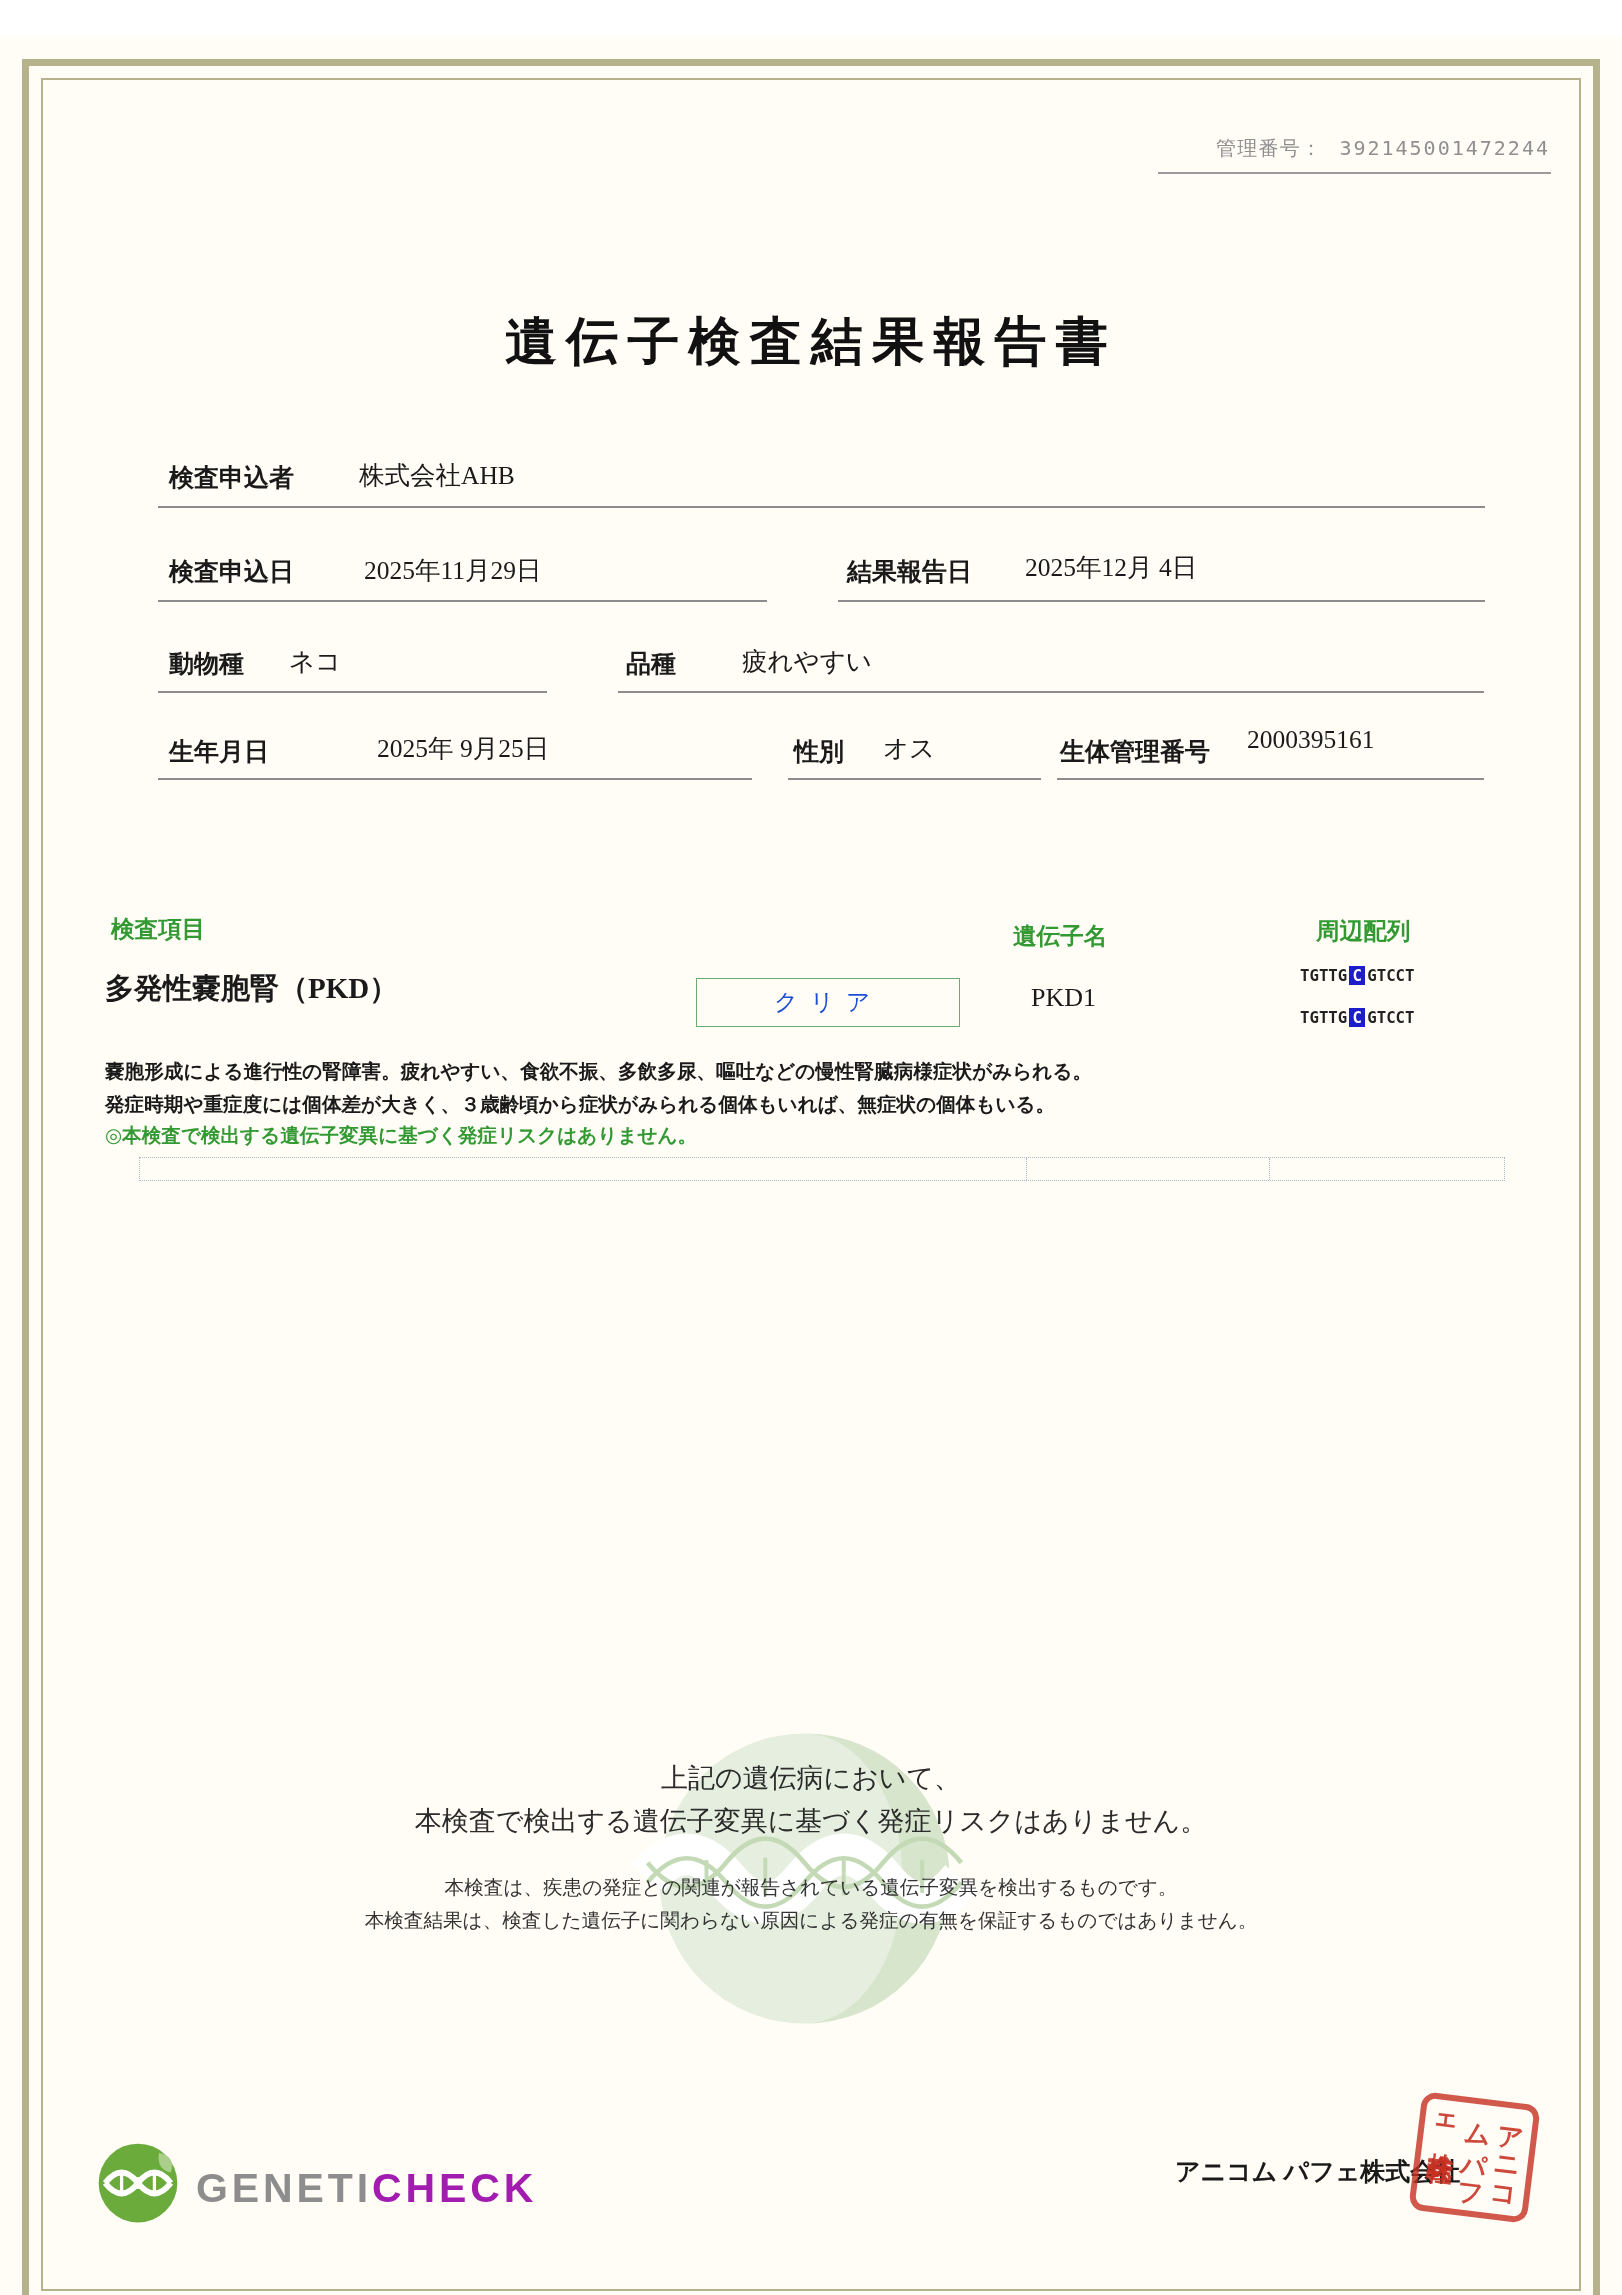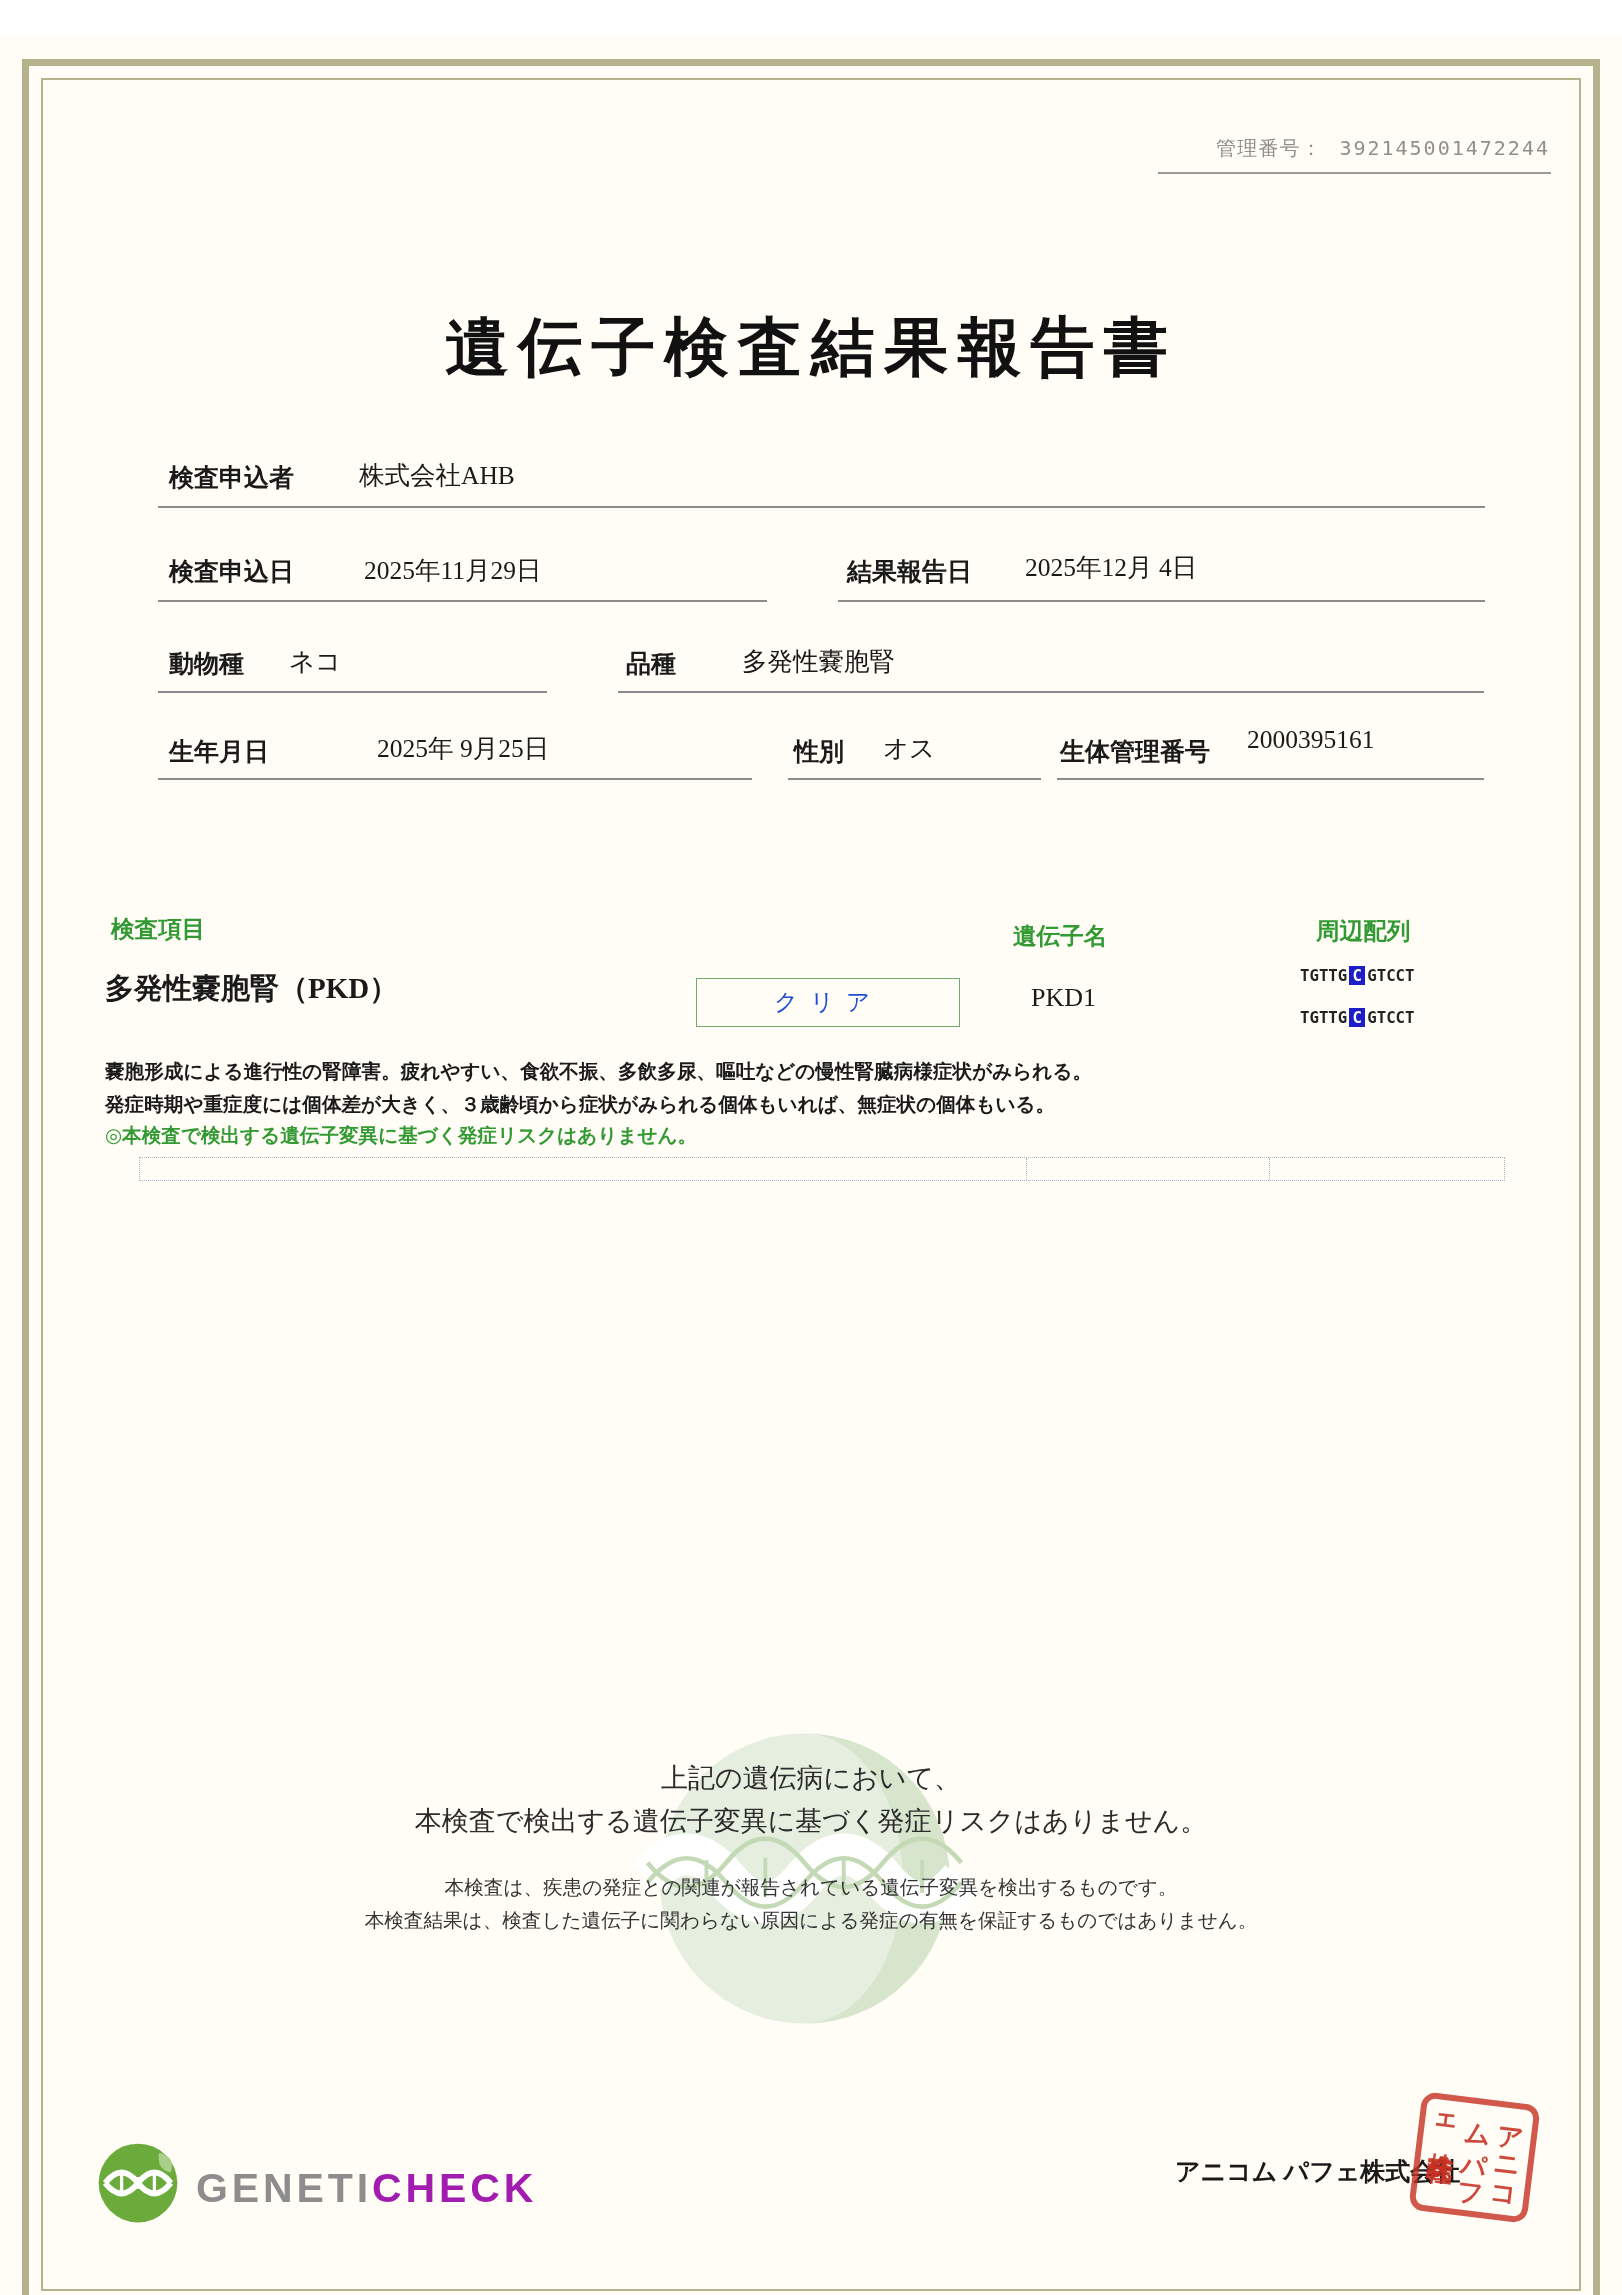--- a/index.html
+++ b/index.html
@@ -16,22 +16,22 @@
   
   .frame-outer{position:absolute;inset:22px;border:7.2px solid #b6b28b;pointer-events:none;}
   .frame-inner{position:absolute;inset:41px;border:2.6px solid #b6b28b;pointer-events:none;}
 
   
   .mgmt{position:absolute;top:98px;right:72px;font-size:20px;color:#8f8f8f;letter-spacing:1.3px;white-space:nowrap;}
   .mgmt .num{font-family:"DejaVu Sans Mono",monospace;letter-spacing:2px;margin-left:17px;}
   .mgmt-line{position:absolute;top:135px;right:71px;width:393px;border-top:2px solid #9a9a9a;}
 
   
-  .title{position:absolute;top:224px;left:0;width:100%;text-align:center;
-    font-size:64px;font-weight:700;letter-spacing:9.2px;color:#111;}
+  .title{position:absolute;top:235px;left:0;width:100%;text-align:center;
+    font-size:52px;font-weight:700;letter-spacing:9.2px;color:#111;}
 
   
   .lbl{position:absolute;font-size:25px;font-weight:700;white-space:nowrap;}
   .val{position:absolute;font-size:25.5px;font-weight:400;white-space:nowrap;}
   .uline{position:absolute;border-top:2px solid #8c8c8c;height:0;}
 
   
   .green{color:#339a33;}
   .hdr{position:absolute;font-size:23.6px;font-weight:700;white-space:nowrap;}
   .item-name{position:absolute;left:105px;top:932px;font-size:29px;font-weight:700;white-space:nowrap;}
@@ -88,21 +88,21 @@
   <span class="val" style="left:364px;top:516px;">2025年11月29日</span>
   <div class="uline" style="left:158px;top:563px;width:609px;"></div>
   <span class="lbl" style="left:847px;top:518px;">結果報告日</span>
   <span class="val" style="left:1025px;top:513px;">2025年12月 4日</span>
   <div class="uline" style="left:838px;top:563px;width:647px;"></div>
 
   <span class="lbl" style="left:169px;top:610px;">動物種</span>
   <span class="val" style="left:289px;top:607px;">ネコ</span>
   <div class="uline" style="left:158px;top:654px;width:389px;"></div>
   <span class="lbl" style="left:626px;top:610px;">品種</span>
-  <span class="val" style="left:742px;top:607px;">多発性嚢胞腎</span>
+  <span class="val" style="left:742px;top:607px;">疲れやすい</span>
   <div class="uline" style="left:618px;top:654px;width:866px;"></div>
 
   <span class="lbl" style="left:169px;top:698px;">生年月日</span>
   <span class="val" style="left:377px;top:694px;">2025年 9月25日</span>
   <div class="uline" style="left:158px;top:741px;width:594px;"></div>
   <span class="lbl" style="left:794px;top:698px;">性別</span>
   <span class="val" style="left:883px;top:694px;">オス</span>
   <div class="uline" style="left:788px;top:741px;width:253px;"></div>
   <span class="lbl" style="left:1060px;top:698px;">生体管理番号</span>
   <span class="val" style="left:1247px;top:688px;">2000395161</span>

